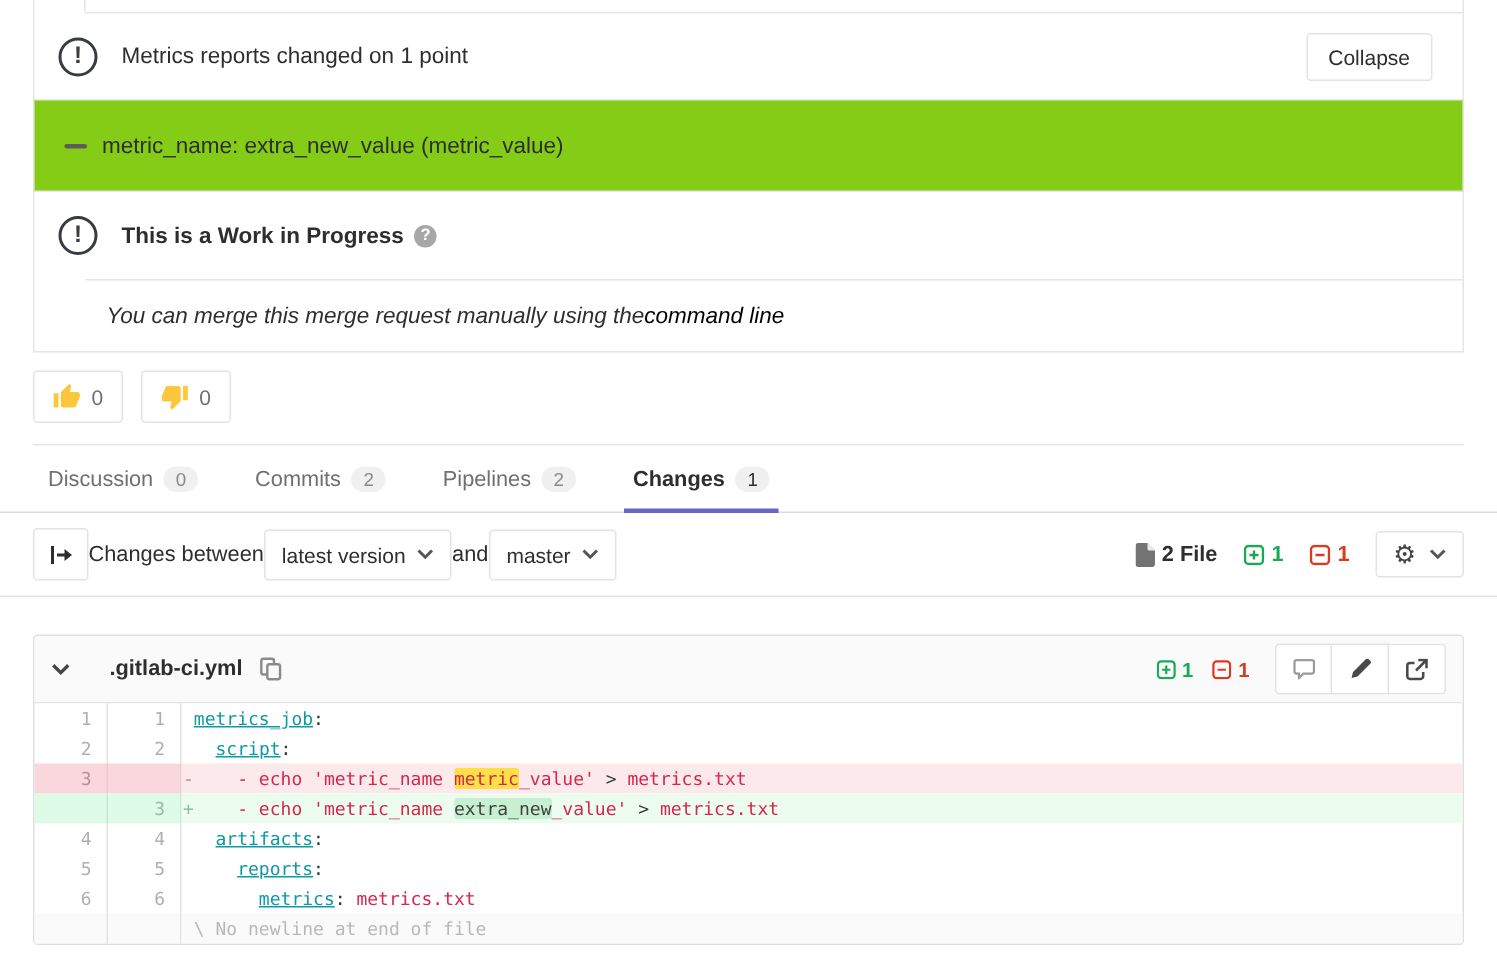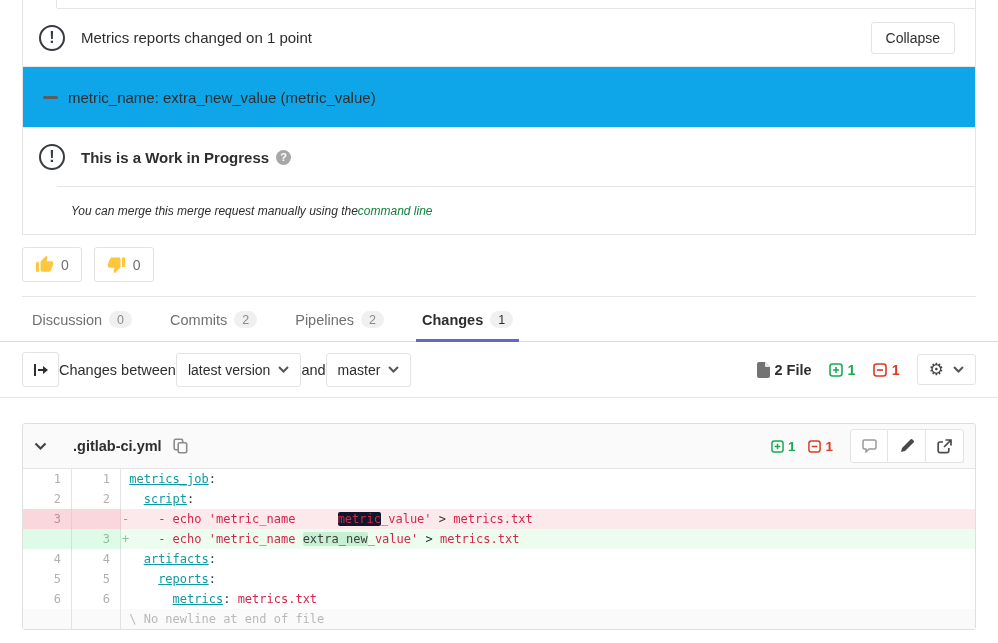--- a/index.html
+++ b/index.html
@@ -7,34 +7,34 @@
     font-family:"Liberation Sans", sans-serif; color:#2e2e2e; }
   .container { margin:0 22px; }
 
   
   .mr-widget { border:1px solid #e5e5e5; border-top:none; }
   .topstrip { height:8px; position:relative; }
   .topstrip::after { content:""; position:absolute; left:33px; top:0; bottom:0; border-left:1px solid #e5e5e5; }
   .partial-divider { border-top:1px solid #e5e5e5; margin-left:34px; }
   .mr-row { display:flex; align-items:center; }
   .row-metrics { height:57px; padding:0 16px; }
-  .row-detail { height:62px; padding:0 20px; background:#0ea5e9; border-top:1px solid #e7e7e7; border-bottom:1px solid #e7e7e7; font-size:15px; }
+  .row-detail { height:62px; padding:0 20px; background:#84cc16; border-top:1px solid #e7e7e7; border-bottom:1px solid #e7e7e7; font-size:15px; }
   .row-wip { height:58px; padding:0 16px; font-weight:bold; font-size:15px; }
-  .row-merge { height:47px; padding:0 0 0 48px; font-style:italic; font-size:12px; }
+  .row-merge { height:47px; padding:0 0 0 48px; font-style:italic; font-size:15px; }
   .excl-icon { width:26px; height:26px; border:2px solid #383c42; border-radius:50%; display:inline-flex;
     align-items:center; justify-content:center; font-weight:bold; font-size:16px; color:#383c42; flex:none; }
   .row-metrics .label, .row-wip .label { margin-left:16px; font-size:15px; }
   .dash-icon { width:15px; height:3px; background:#5c5c5c; border-radius:2px; display:inline-block; flex:none; }
   .row-detail .label { margin-left:10px; }
   .btn { background:#fff; border:1px solid #e3e3e3; border-radius:3px; color:#2e2e2e;
     font-size:14px; font-family:inherit; cursor:pointer; }
   .collapse-btn { margin-left:auto; margin-right:4px; padding:7px 14px; }
   .help-icon { width:15px; height:15px; background:#a7a7a7; border-radius:50%; color:#fff; font-size:11px;
     font-weight:bold; display:inline-flex; align-items:center; justify-content:center; margin-left:7px; font-style:normal; }
-  .link { color:#15803d; text-decoration:none; cursor:pointer; }
+  .link { color:#000000; text-decoration:none; cursor:pointer; }
 
   
   .awards { display:flex; gap:12px; margin-top:12px; }
   .award-btn { height:35px; padding:0 12px; display:inline-flex; align-items:center; gap:7px; }
   .award-btn .cnt { color:#707070; font-size:14px; }
   .thumb { width:19px; height:19px; fill:#fdc73d; }
 
   .hr { border-top:1px solid #e5e5e5; margin-top:14px; }
 
   
@@ -81,21 +81,21 @@
     border-right:1px solid #e3e3e3; cursor:pointer; }
   .code { flex:1; white-space:pre; padding-left:1px; overflow:hidden; }
   .diff-row.del .code { background:#fbe9eb; }
   .diff-row.del .gutter { background:#f9d7dc; color:#c48d96; border-right-color:#eec9cf; }
   .diff-row.add .code { background:#ecfdf0; }
   .diff-row.add .gutter { background:#ddfbe6; color:#8fbf9f; border-right-color:#c5e9d0; }
   .diff-row.meta .code, .diff-row.meta .gutter { background:#fafafa; }
   .t-k { color:#0d9aa2;text-decoration:underline; }
   .t-p { color:#333; }
   .t-s { color:#d6254c; }
-  .t-s-hr { color:#d6254c; background:#0f172a; border-radius:2px;margin-left:35px; }
+  .t-s-hr { color:#d6254c; background:#fde047; border-radius:2px; }
   .t-s-hg { color:#404040; background:#c7f0d2; border-radius:2px; }
   .t-mk { color:#999; }
   .t-mk-r { color:#c9808c; }
   .t-mk-g { color:#8fbf9f; }
   .t-meta { color:#b8b8b8; }
 
   svg.ic { display:block; }
 </style>
 </head>
 <body>

